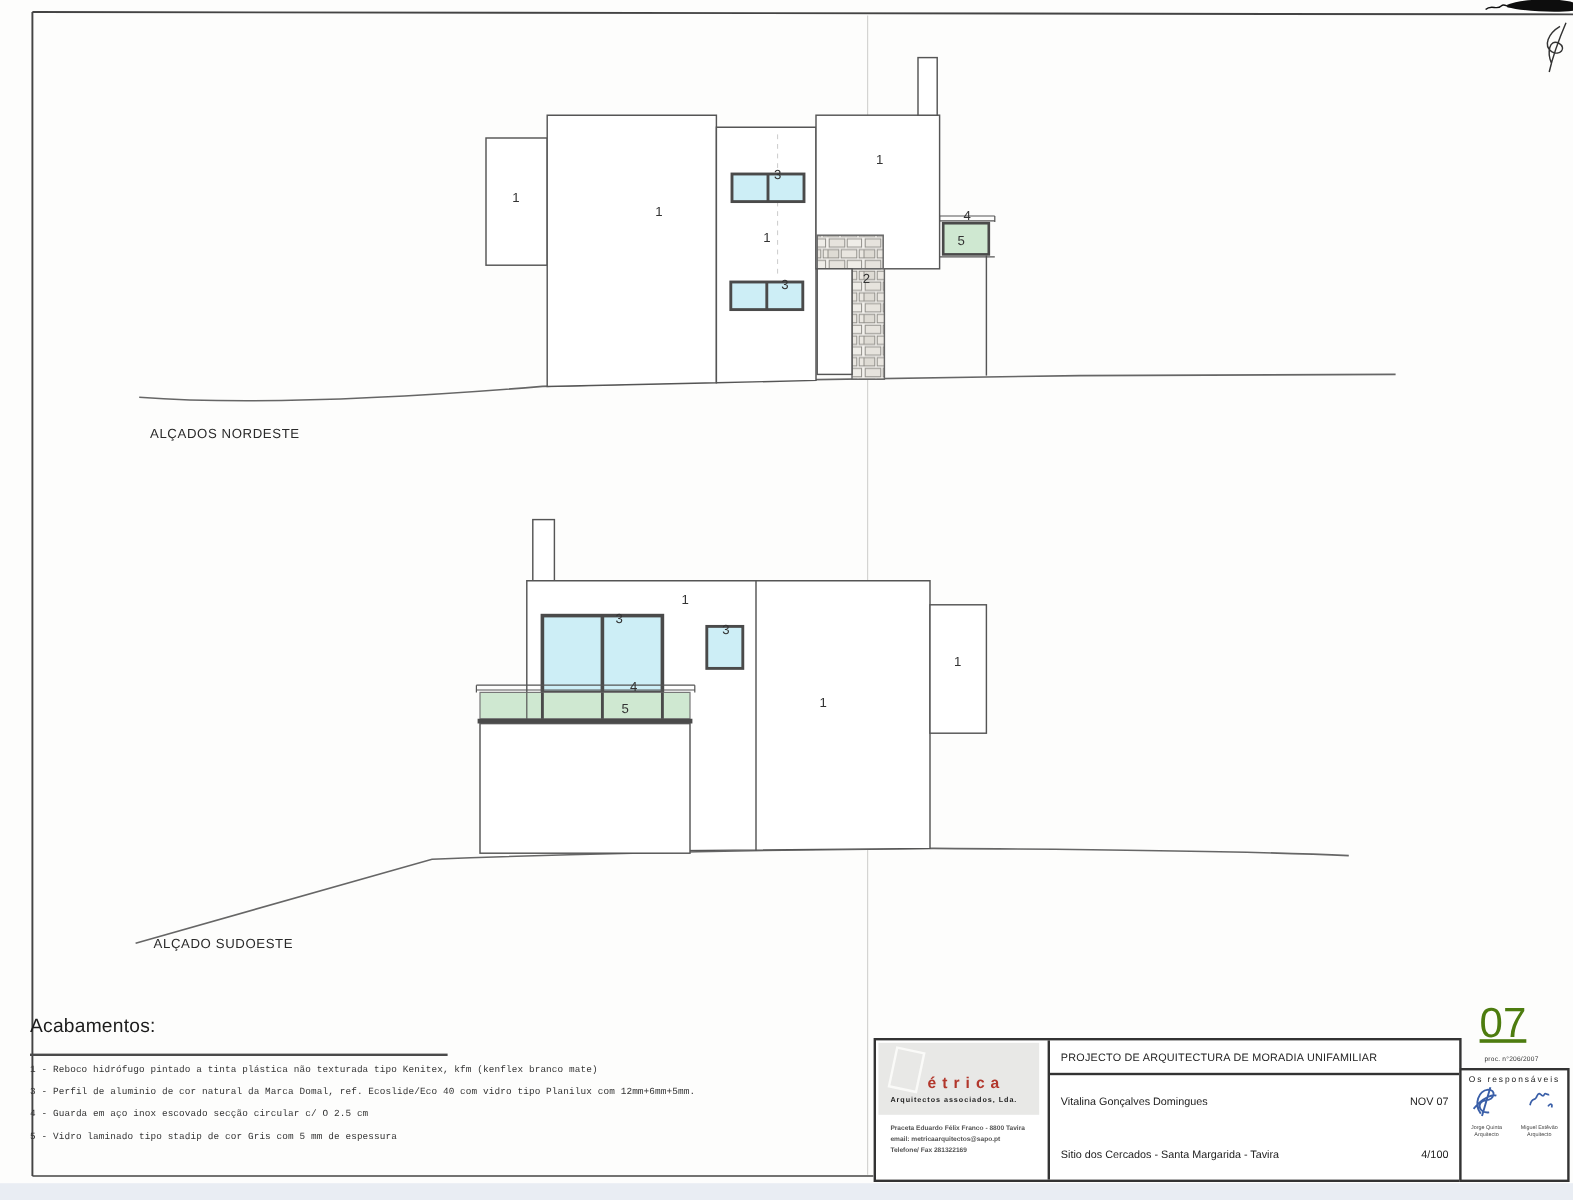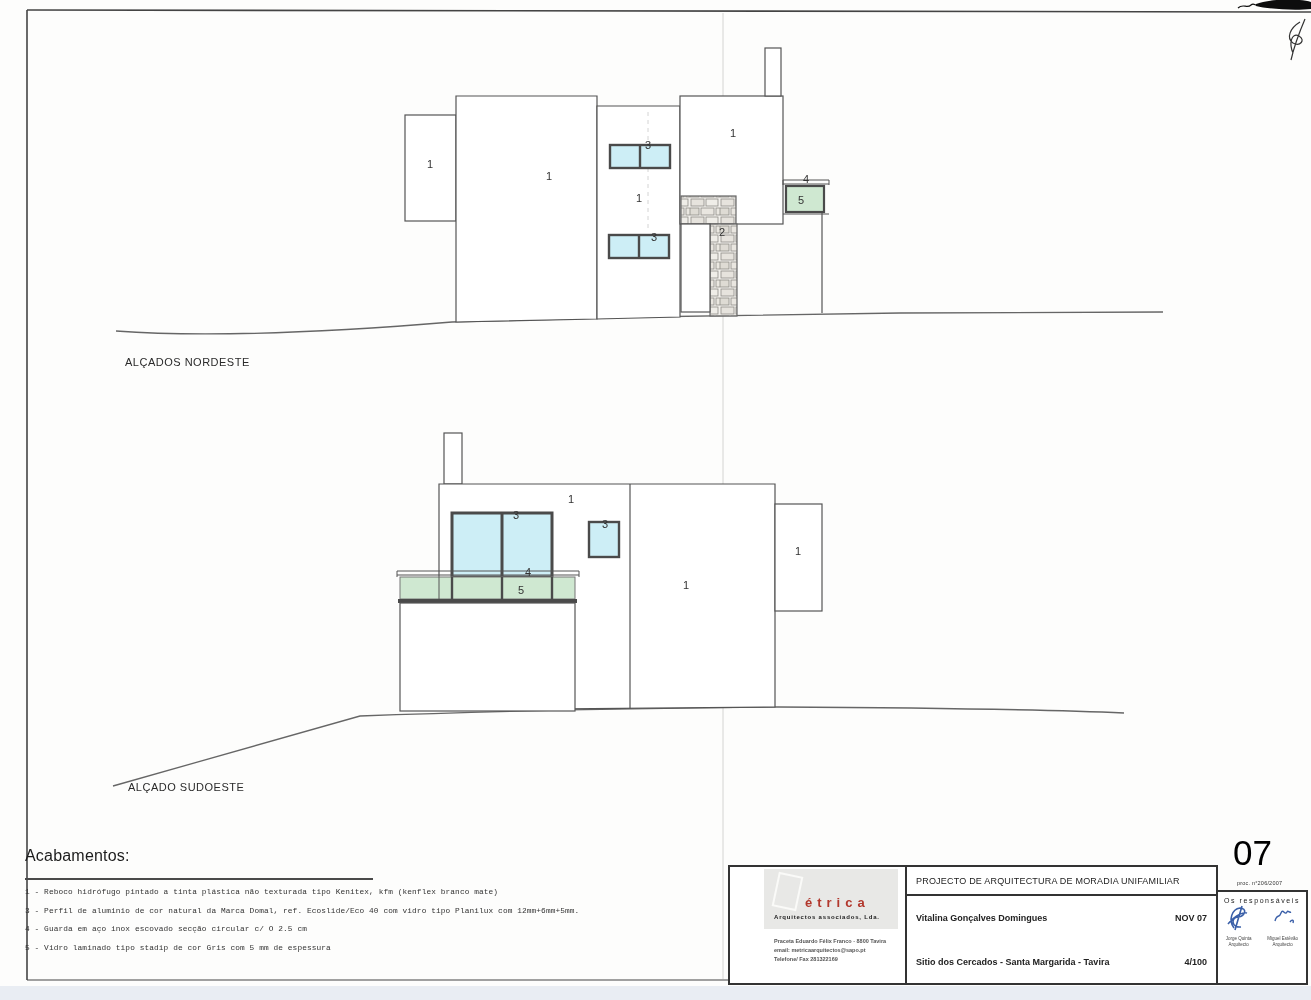--- a/index.html
+++ b/index.html
@@ -20,42 +20,42 @@
   
   .legend { position:absolute; left:25px; top:847px; width:680px; }
   .legend-head { width:348px; border-bottom:2px solid #4a4a4a; padding-bottom:13px;
                  font-size:16px; color:#1c1c1c; letter-spacing:.2px; }
   .legend-items { margin-top:8px;font-family:Liberation Mono, monospace; }
   .legend-item { font-size:7.8px; color:#333; margin-bottom:10.6px; letter-spacing:.1px; }
 
   
   .tb-left { position:absolute; left:728px; top:865px; width:490px; height:120px;
              border:2px solid #333; box-sizing:border-box; display:flex; background:#fff; }
-  .tb-logo-cell { width:143px; box-sizing:border-box; padding:2px;margin-left:32px; }
+  .tb-logo-cell { width:143px; box-sizing:border-box; padding:2px; }
   .logo-box { position:relative; width:134px; height:60px; background:#e8e8e6; }
   .logo-tilt { position:absolute; left:11px; top:5px; width:21px; height:31px;
                border:2.5px solid #fafaf8; transform:rotate(12deg); }
   .logo-word { position:absolute; left:41px; top:26px; color:#b2372c; font-size:13px;
                letter-spacing:5px; font-weight:bold; }
   .logo-sub  { position:absolute; left:10px; top:45px; font-size:6px; letter-spacing:.8px;
                color:#222; font-weight:bold; white-space:nowrap; }
   .addr { margin-top:8px; padding-left:10px; font-size:5.5px; line-height:9px;
           color:#555; font-weight:bold; }
   .tb-main-cell { flex:1; border-left:2px solid #333; box-sizing:border-box;
                   display:flex; flex-direction:column; }
   .tb-title-row { height:27px; border-bottom:2px solid #333; display:flex; align-items:center;
                   padding:0 9px; font-size:9px; color:#222; letter-spacing:.2px; flex:none; }
   .tb-row { flex:1; display:flex; align-items:center; justify-content:space-between;
-            padding:17px 9px; font-size:9px; color:#222;font-weight:bold; }
+            padding:17px 9px; font-size:9px; color:#222; }
   .tb-right { position:absolute; left:1216px; top:890px; width:92px; height:95px;
               border:2px solid #333; box-sizing:border-box; text-align:center; background:#fff; }
   .tbr-title { font-size:7px; letter-spacing:1.6px; margin-top:5px; color:#222; }
   .names-row { display:flex; justify-content:space-around; margin-top:0; }
   .signer { font-size:4.5px; color:#444; line-height:6px; }
-  .page-number { position:absolute; left:1233px; top:833px; font-size:35px; color:#000000; }
+  .page-number { position:absolute; left:1233px; top:833px; font-size:35px; color:#4d7c0f;text-decoration:underline; }
   .proc { position:absolute; left:1237px; top:880px; font-size:5.5px; color:#333; letter-spacing:.2px; }
 </style>
 </head>
 <body>
 
 <div class="page">
 
   <svg class="sheet-svg" width="1311" height="1000" viewBox="0 0 1311 1000">
     <defs>
       <pattern id="stone" x="0" y="0" width="30" height="18" patternUnits="userSpaceOnUse">

